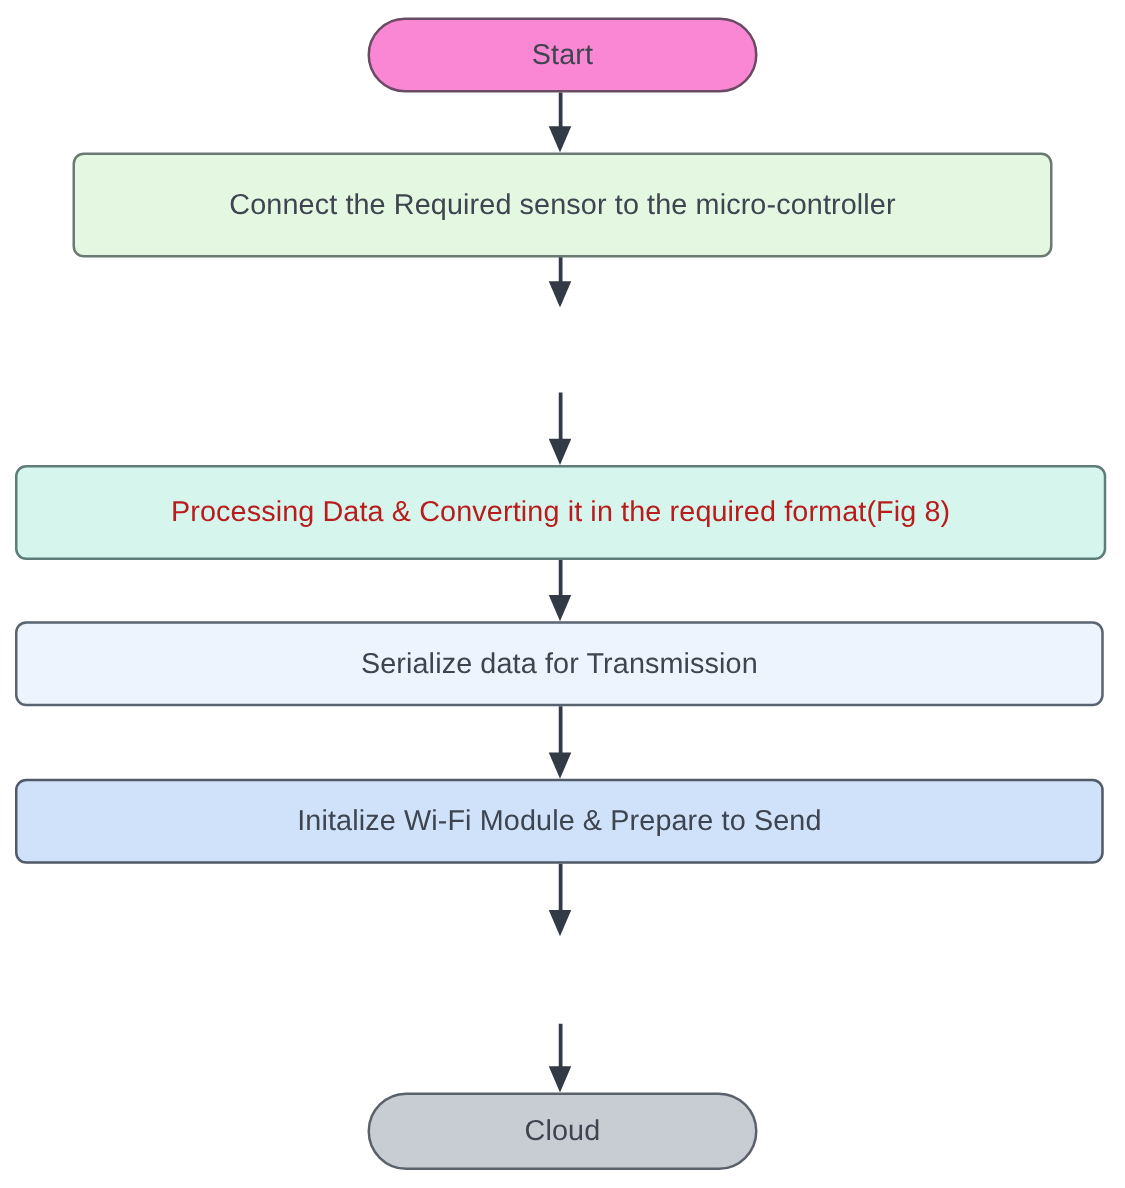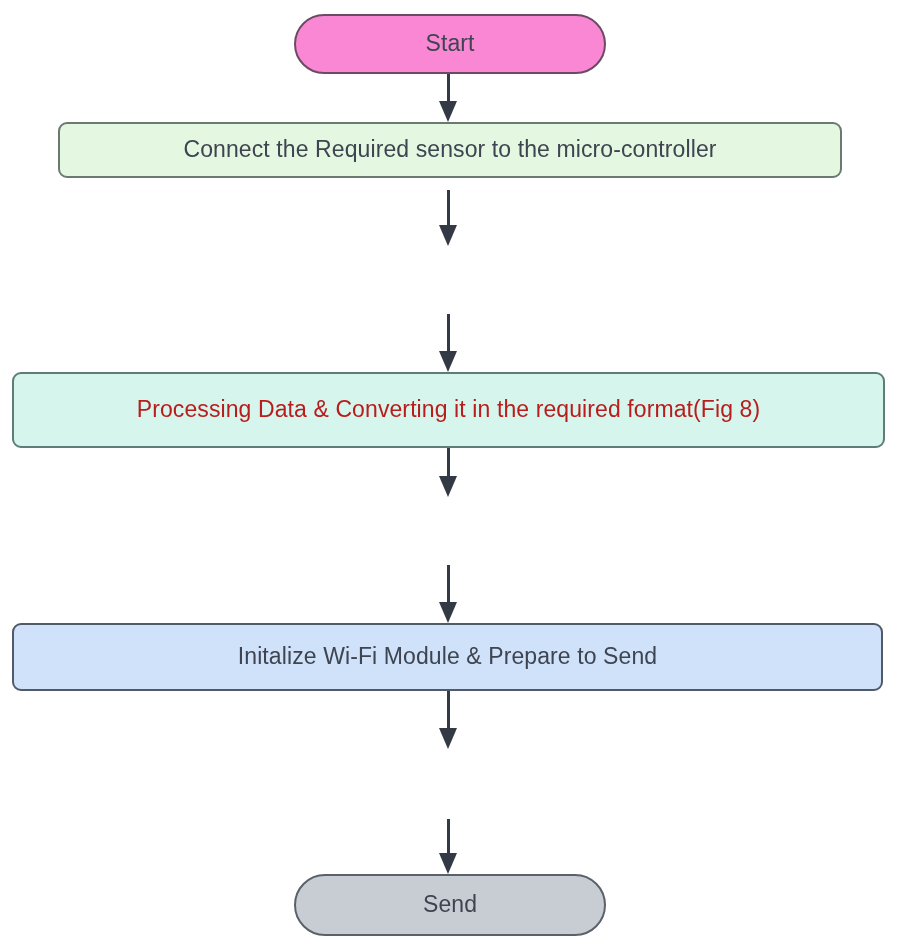--- a/index.html
+++ b/index.html
@@ -95,25 +95,28 @@
       <div class="stem" style="background: rgb(51, 58, 69);"></div>
       <div class="head" style="border-top-color: rgb(51, 58, 69);"></div>
     </div>
     <div class="connector" style="left: 436px; top: 819px; height: 55px;">
       <div class="stem" style="background: rgb(51, 58, 69);"></div>
       <div class="head" style="border-top-color: rgb(51, 58, 69);"></div>
     </div>
     <div class="node terminator" style="left: 294px; top: 14px; width: 312px; height: 60px; background: rgb(249, 135, 211); border-color: rgb(107, 74, 99); color: rgb(62, 68, 80);">
       <span>Start</span>
     </div>
-    <div class="node process" style="left: 58px; top: 122px; width: 784px; height: 56px; background: rgb(228, 247, 224); border-color: rgb(107, 122, 112); color: rgb(62, 68, 80);">
+    <div class="node process" style="left: 58px; top: 122px; width: 784px; height: 84px; background: rgb(228, 247, 224); border-color: rgb(107, 122, 112); color: rgb(62, 68, 80);">
       <span>Connect the Required sensor to the micro-controller</span>
     </div>
     <div class="node process" style="left: 12px; top: 372px; width: 873px; height: 76px; background: rgb(214, 245, 236); border-color: rgb(94, 124, 120); color: #b91c1c;">
       <span>Processing Data &amp; Converting it in the required format(Fig 8)</span>
     </div>
+    <div class="node process" style="left: 12px; top: 497px; width: 871px; height: 68px; background: rgb(237, 244, 253); border-color: rgb(90, 99, 112); color: rgb(62, 68, 80);">
+      <span>Serialize data for Transmission</span>
+    </div>
     <div class="node process" style="left: 12px; top: 623px; width: 871px; height: 68px; background: rgb(207, 226, 250); border-color: rgb(80, 90, 104); color: rgb(62, 68, 80);">
       <span>Initalize Wi-Fi Module &amp; Prepare to Send</span>
     </div>
     <div class="node terminator" style="left: 294px; top: 874px; width: 312px; height: 62px; background: rgb(200, 205, 212); border-color: rgb(90, 97, 107); color: rgb(62, 68, 80);">
-      <span>Send</span>
+      <span>Cloud</span>
     </div>
   </div>
 
 </body></html>

